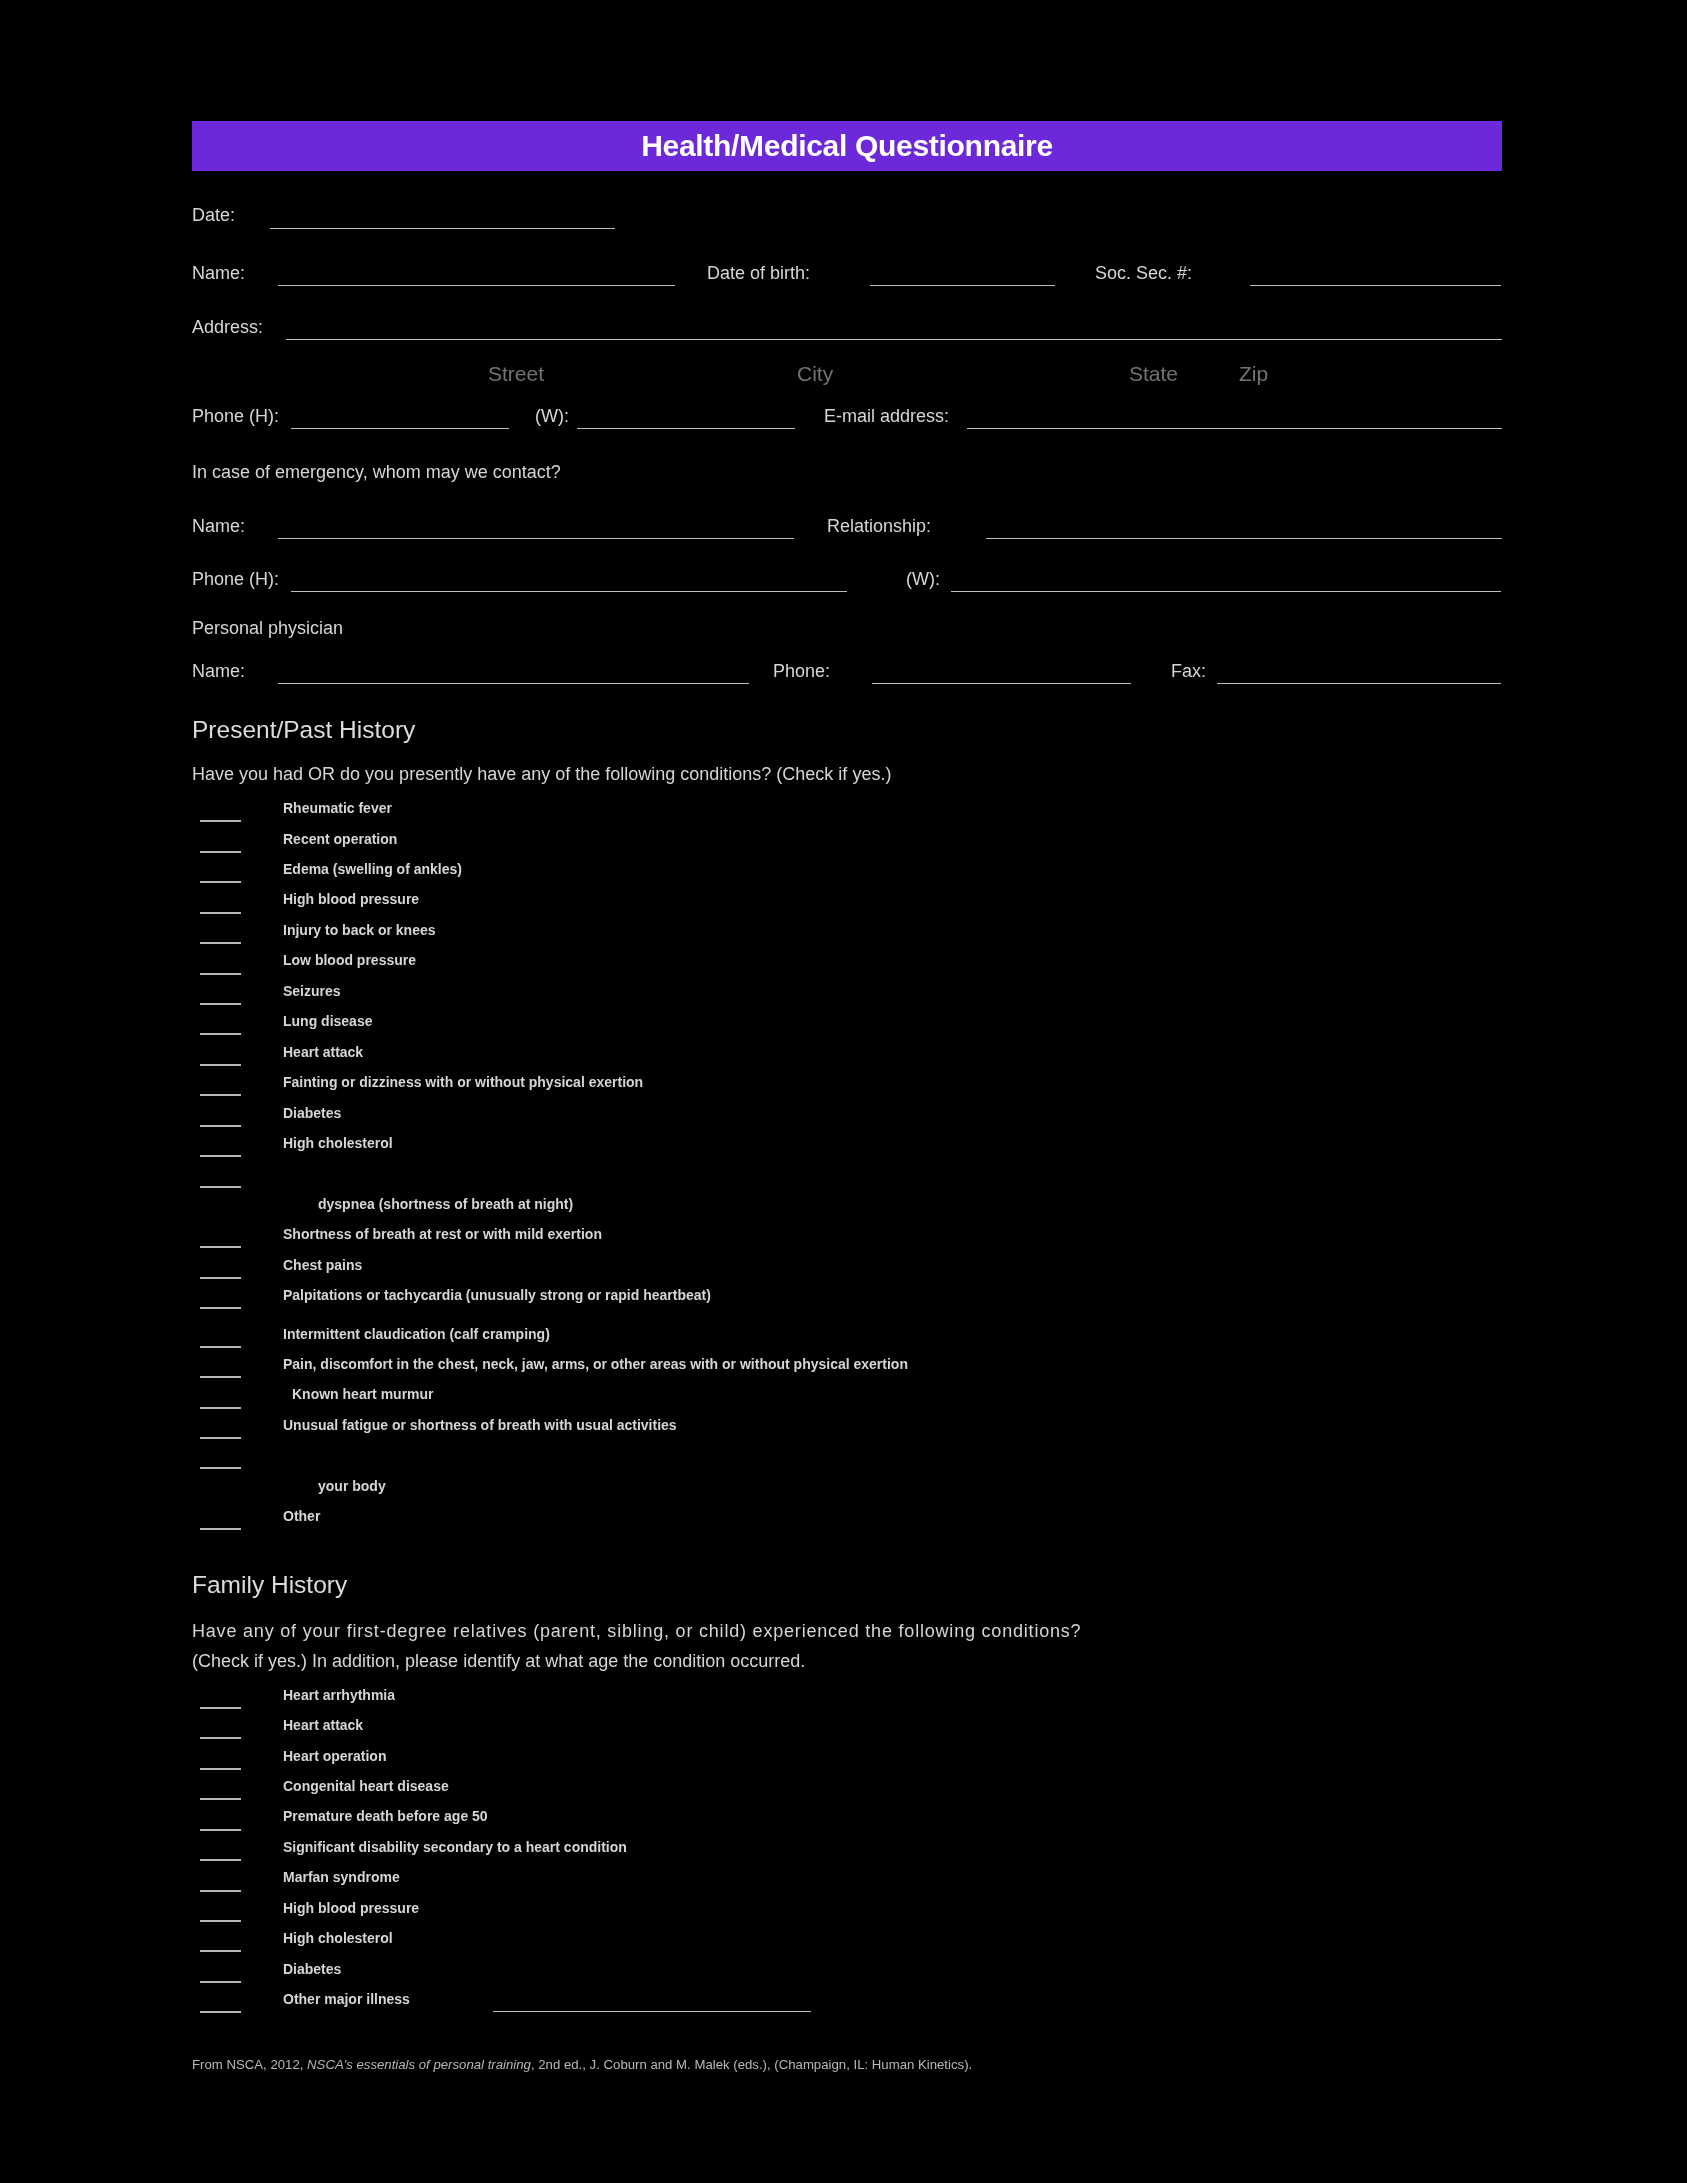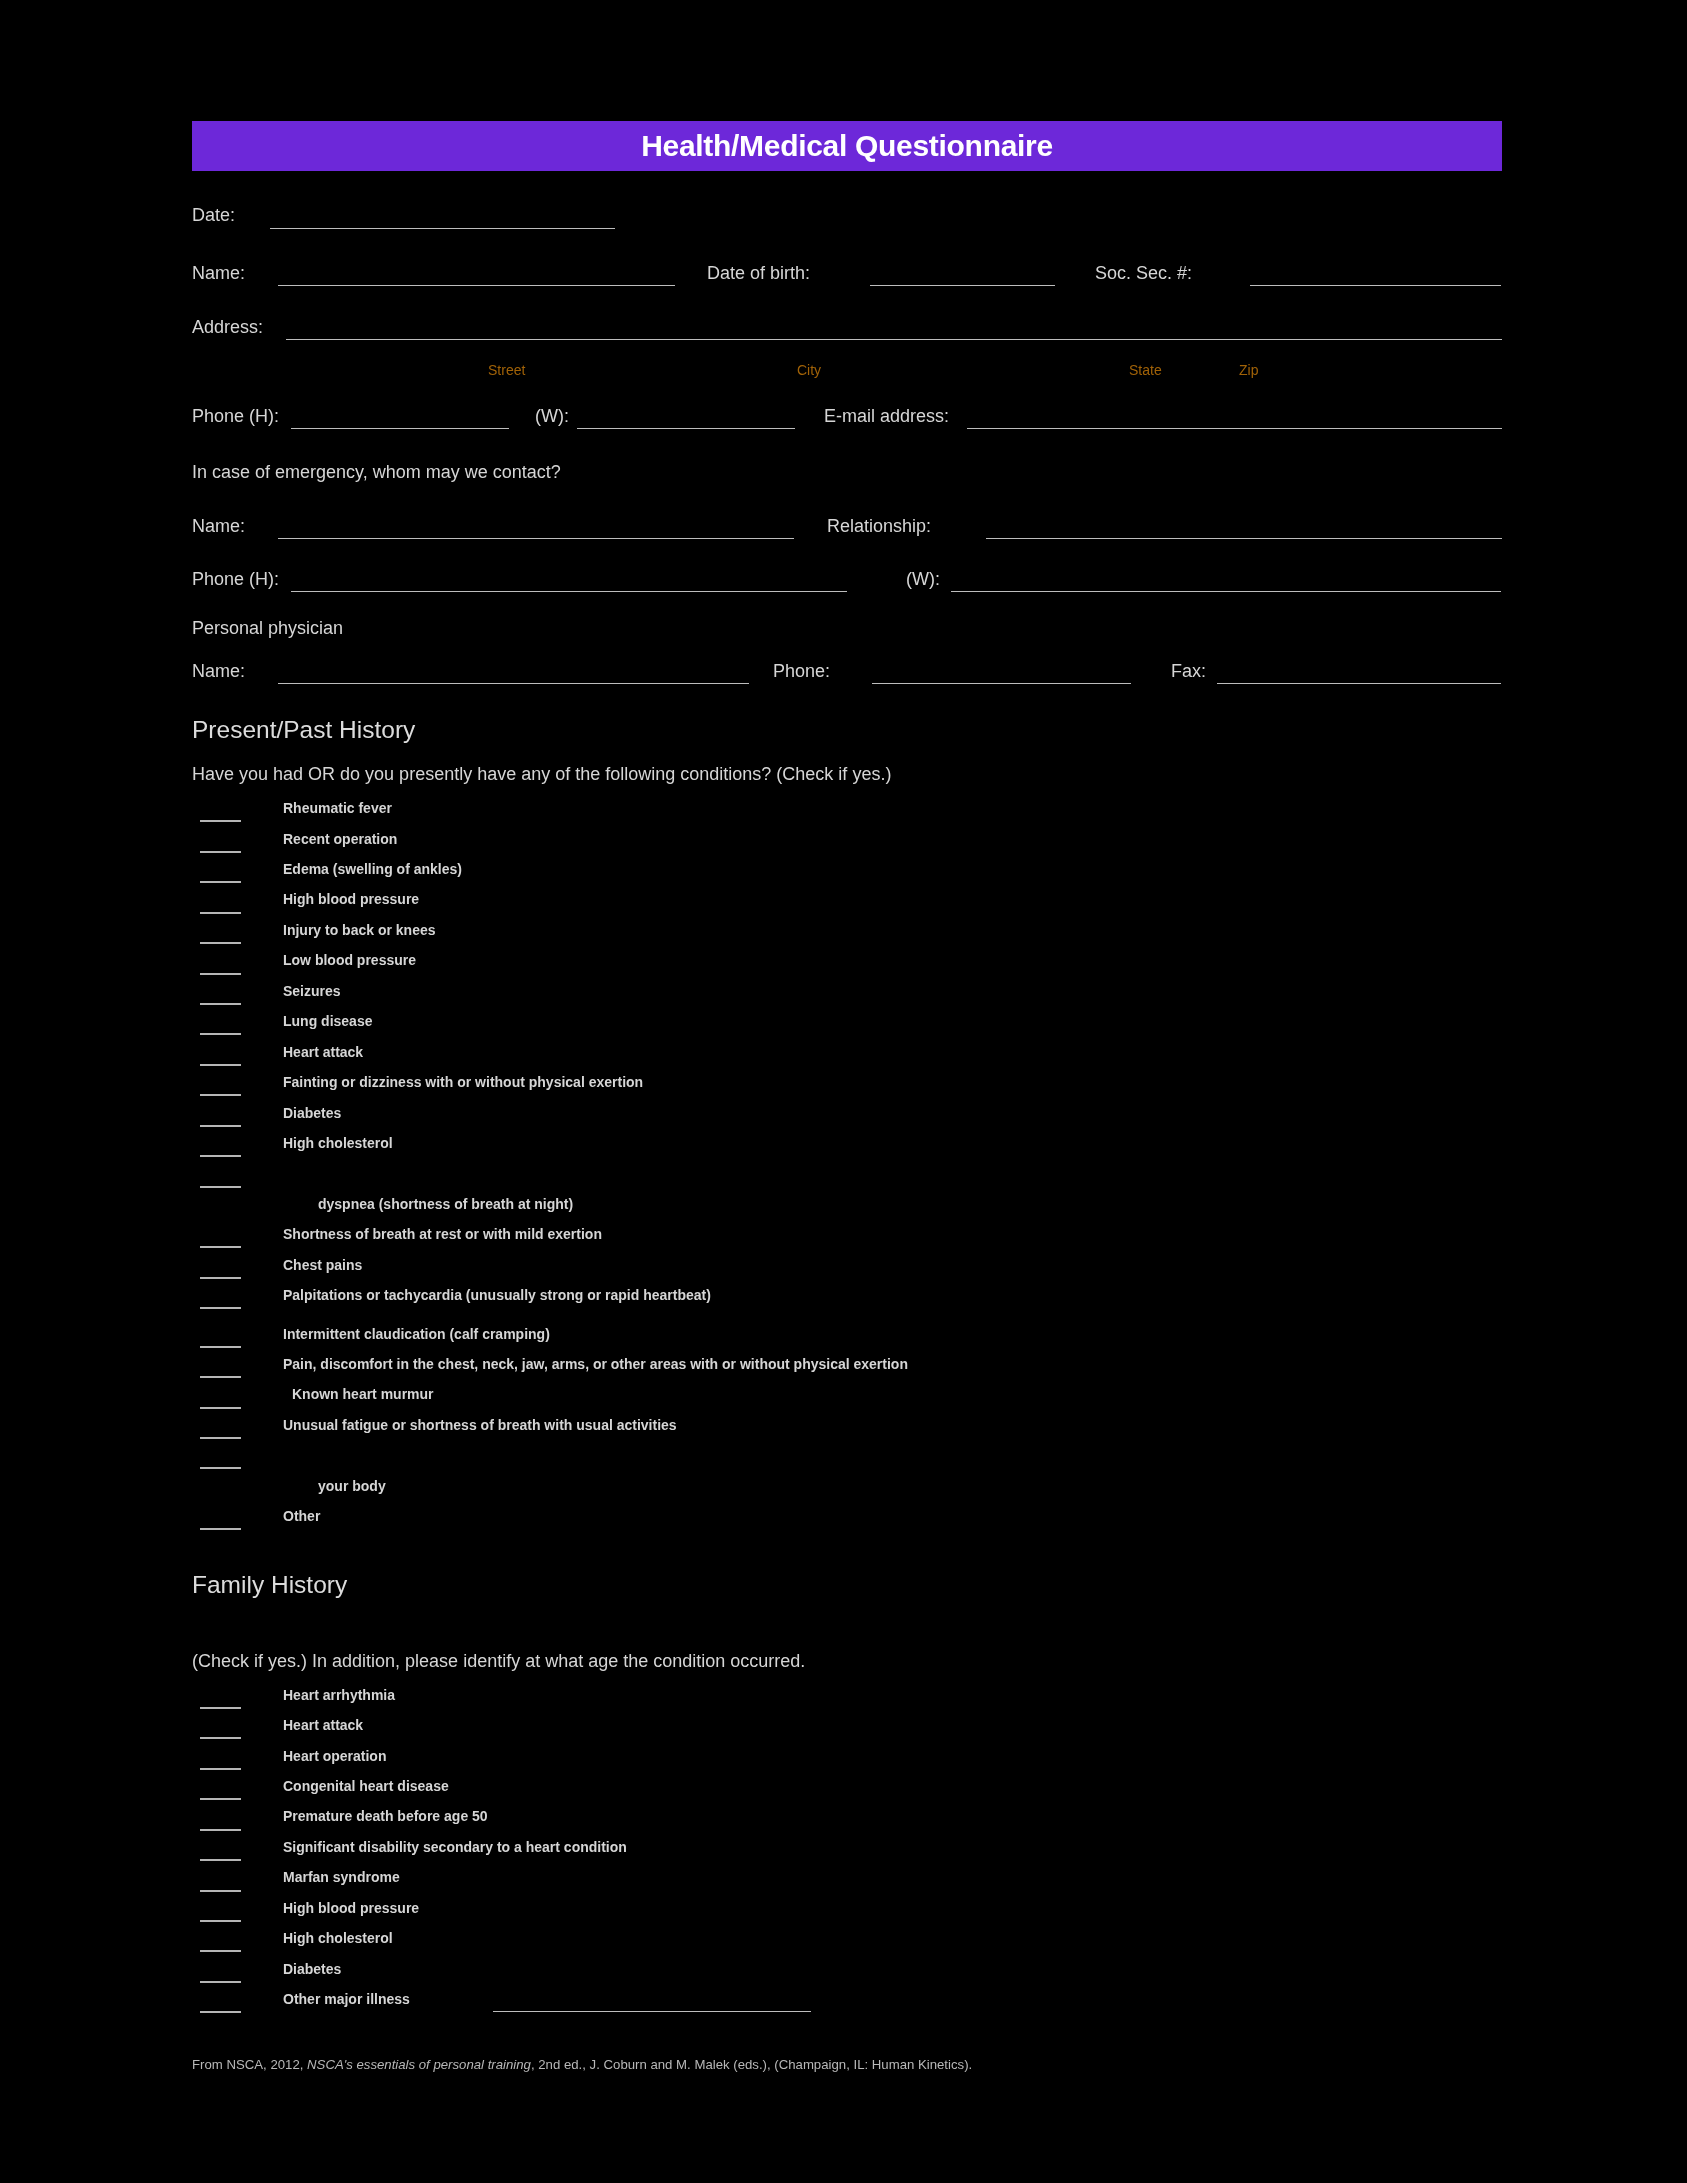--- a/index.html
+++ b/index.html
@@ -48,22 +48,22 @@
 
   
   .t {
     position: absolute;
     white-space: nowrap;
     font-size: 18px;
     color: #d6d6d6;
     line-height: 1;
   }
   .small {
-    font-size: 14px;
-    color: #a16207;
+    font-size: 21px;
+    color: #737373;
   }
   .section-head {
     position: absolute;
     white-space: nowrap;
     font-size: 24.5px;
     color: #dcdcdc;
     line-height: 1;
   }
   .cite {
     position: absolute;
@@ -225,20 +225,21 @@
   <div class="blank" style="left:200px; top:1437px;"></div>
   <div class="li" style="left:283px; top:1418px;">Unusual fatigue or shortness of breath with usual activities</div>
 
   <div class="blank" style="left:200px; top:1467px;"></div>
   <div class="li" style="left:318px; top:1479px;">your body</div>
 
   <div class="blank" style="left:200px; top:1528px;"></div>
   <div class="li" style="left:283px; top:1509px;">Other</div>
 
   <div class="section-head" style="left:192px; top:1573px;">Family History</div>
+  <div class="t" style="left:192px; top:1622px; letter-spacing:0.8px;">Have any of your first-degree relatives (parent, sibling, or child) experienced the following conditions?</div>
   <div class="t" style="left:192px; top:1652px;">(Check if yes.) In addition, please identify at what age the condition occurred.</div>
 
   <div class="blank" style="left:200px; top:1707px;"></div>
   <div class="li" style="left:283px; top:1688px;">Heart arrhythmia</div>
 
   <div class="blank" style="left:200px; top:1737px;"></div>
   <div class="li" style="left:283px; top:1718px;">Heart attack</div>
 
   <div class="blank" style="left:200px; top:1768px;"></div>
   <div class="li" style="left:283px; top:1749px;">Heart operation</div>

